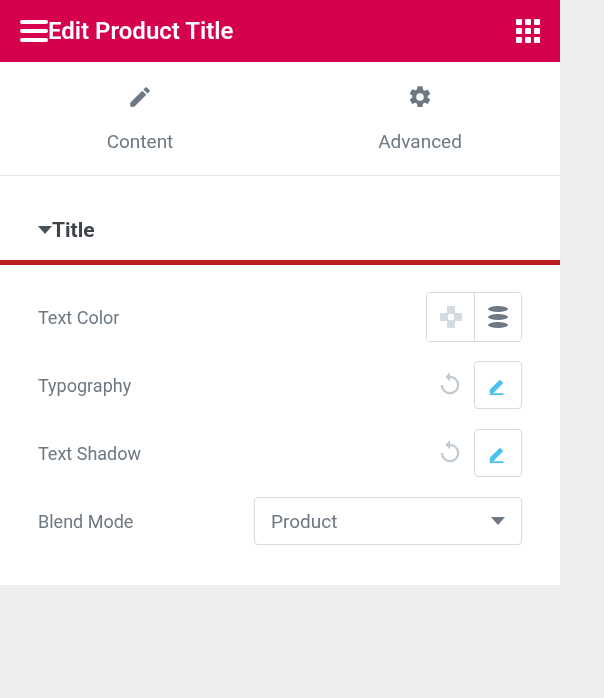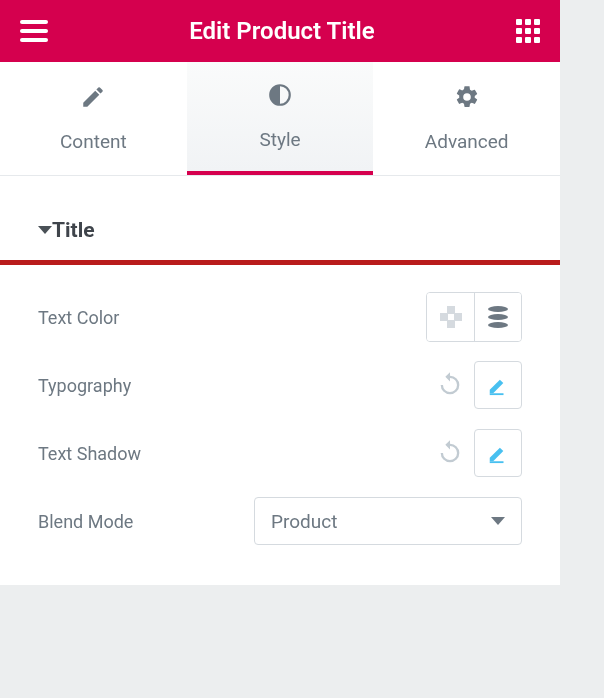--- a/index.html
+++ b/index.html
@@ -20,21 +20,21 @@
     height: 62px;
     display: flex;
     align-items: center;
     justify-content: space-between;
     padding: 0 20px;
   }
   .header-title {
     color: #fff;
     font-size: 24px;
     font-weight: 600;
-    text-align: center;
+    text-align: left;
     flex: 1;
   }
   .hamburger {
     width: 28px;
     height: 22px;
     display: flex;
     flex-direction: column;
     justify-content: space-between;
     cursor: pointer;
   }
@@ -186,26 +186,20 @@
         <span></span>
     </div>
   </div>
 
   <div class="tabs">
     <div class="tab">
       <svg viewBox="0 0 24 24">
           <path d="M3 17.25V21h3.75L17.81 9.94l-3.75-3.75L3 17.25zM20.71 7.04a1 1 0 0 0 0-1.41l-2.34-2.34a1 1 0 0 0-1.41 0l-1.83 1.83 3.75 3.75 1.83-1.83z"></path>
         </svg>
       <span class="tab-label">Content</span>
-    </div>
-    <div class="tab active">
-      <svg viewBox="0 0 24 24">
-          <path d="M12 2a10 10 0 1 0 0 20 10 10 0 0 0 0-20zm0 18V4a8 8 0 0 1 0 16z"></path>
-        </svg>
-      <span class="tab-label">Style</span>
     </div>
     <div class="tab">
       <svg viewBox="0 0 24 24">
           <path d="M19.14 12.94a7.14 7.14 0 0 0 .05-.94 7.14 7.14 0 0 0-.05-.94l2.03-1.58a.5.5 0 0 0 .12-.64l-1.92-3.32a.5.5 0 0 0-.6-.22l-2.39.96a7.03 7.03 0 0 0-1.62-.94l-.36-2.54A.5.5 0 0 0 13.9 2h-3.8a.5.5 0 0 0-.5.42l-.36 2.54c-.58.24-1.12.55-1.62.94l-2.39-.96a.5.5 0 0 0-.6.22L2.71 8.48a.5.5 0 0 0 .12.64l2.03 1.58a7.14 7.14 0 0 0-.05.94c0 .32.02.63.05.94l-2.03 1.58a.5.5 0 0 0-.12.64l1.92 3.32c.13.22.39.31.6.22l2.39-.96c.5.39 1.04.7 1.62.94l.36 2.54a.5.5 0 0 0 .5.42h3.8a.5.5 0 0 0 .5-.42l.36-2.54c.58-.24 1.12-.55 1.62-.94l2.39.96c.21.09.47 0 .6-.22l1.92-3.32a.5.5 0 0 0-.12-.64l-2.03-1.58zM12 15.5A3.5 3.5 0 1 1 12 8.5a3.5 3.5 0 0 1 0 7z"></path>
         </svg>
       <span class="tab-label">Advanced</span>
     </div>
   </div>
 
   <div class="section">

